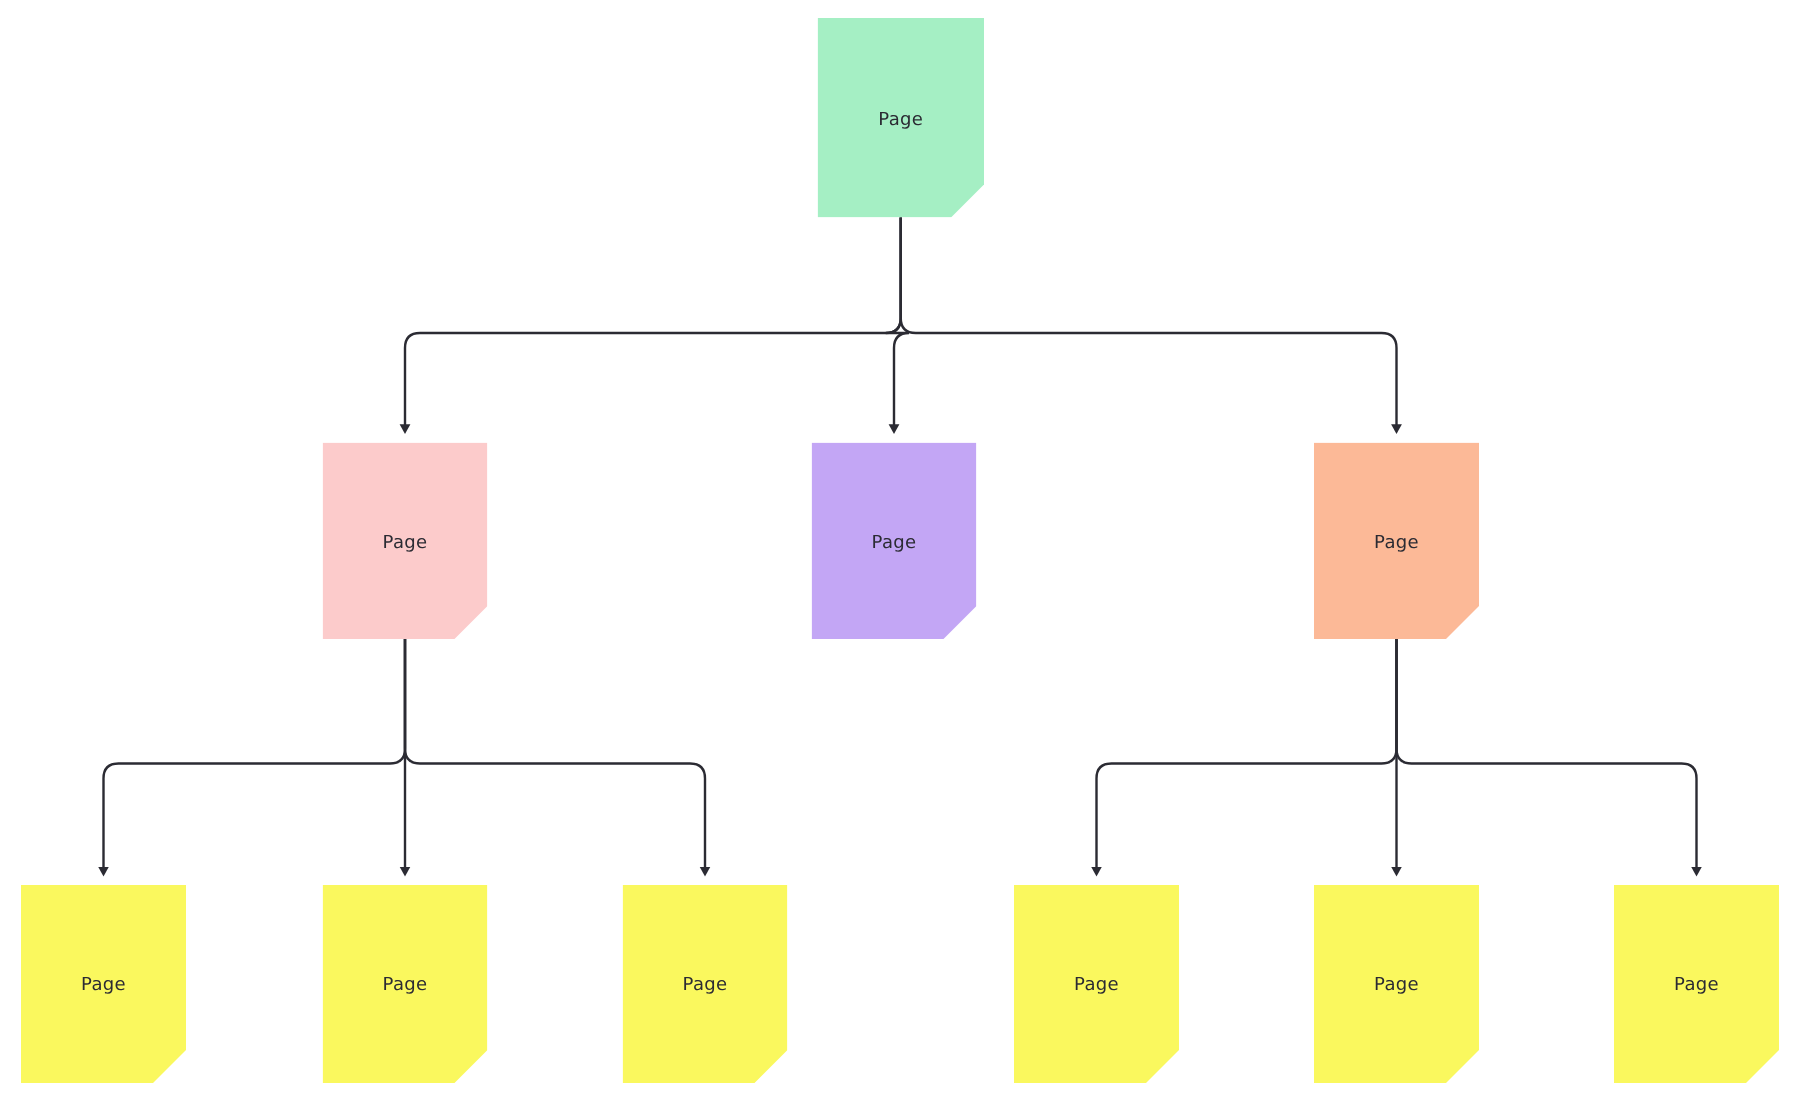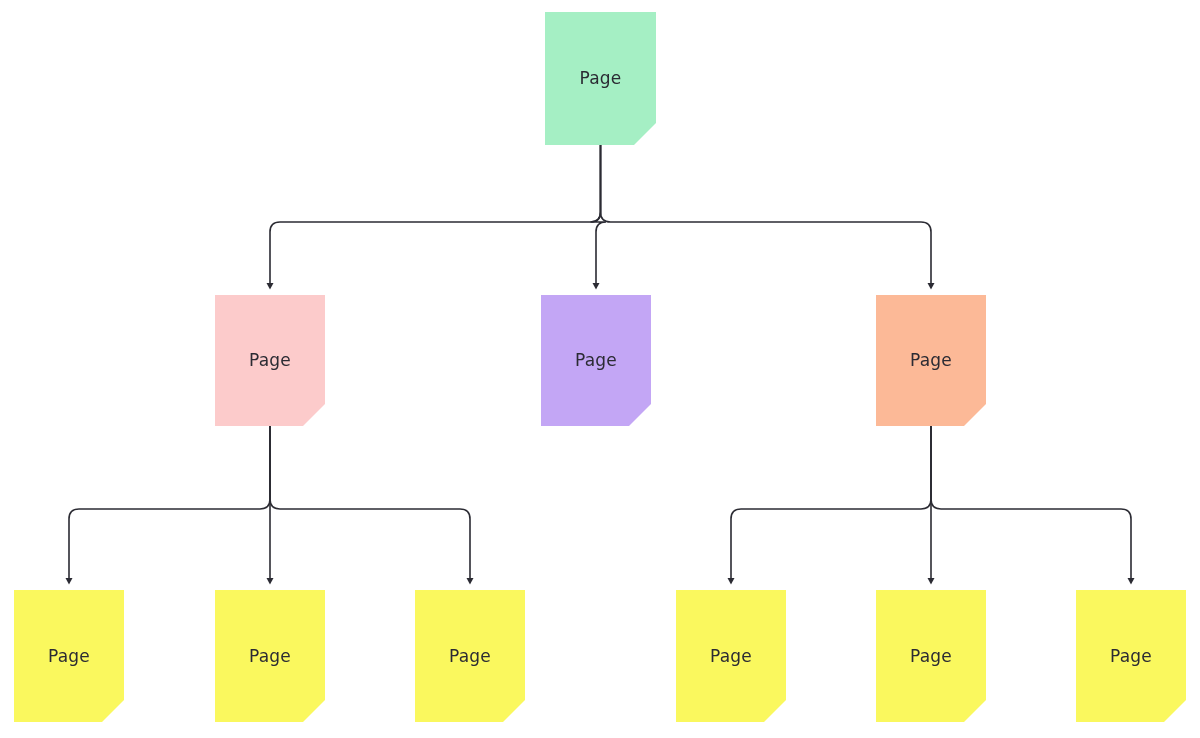--- a/index.html
+++ b/index.html
@@ -15,21 +15,21 @@
   }
   .edge-layer{position:absolute;left:0;top:0;width:1200px;height:738px;pointer-events:none;}
   .node{
     position:absolute;
     box-sizing:border-box;
     display:flex;
     align-items:center;
     justify-content:center;
   }
   .node-label{
-    font-size:17px;
+    font-size:12px;
     line-height:1;
     color:#2b2b33;
     letter-spacing:0.2px;
     user-select:none;
     text-align:center;
   }
 </style>
 </head>
 <body>
 

